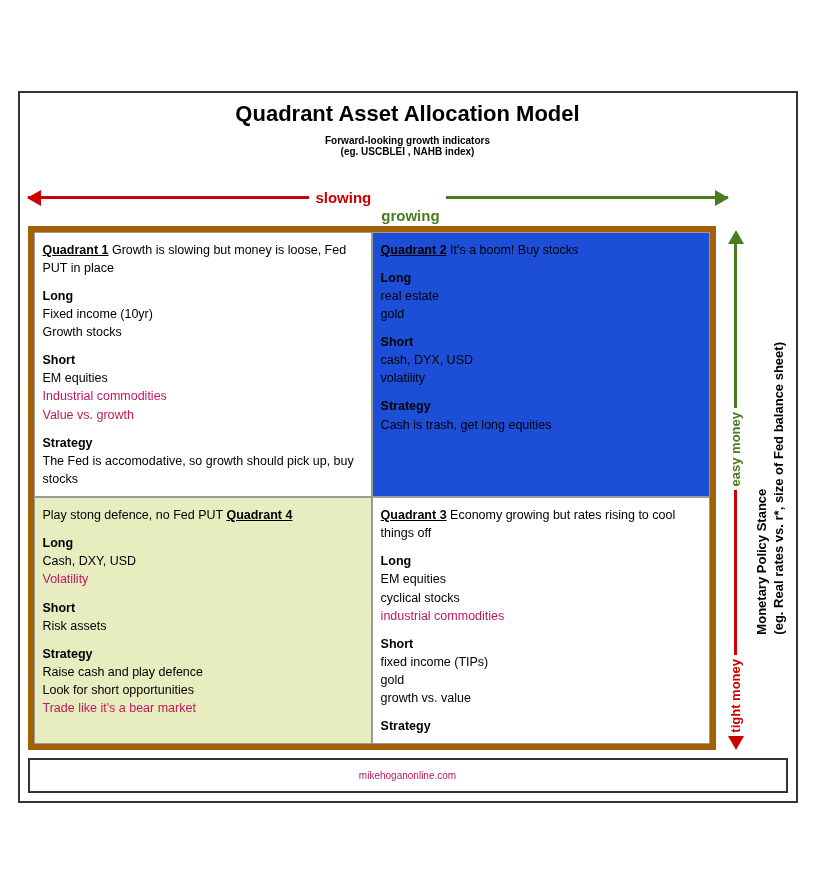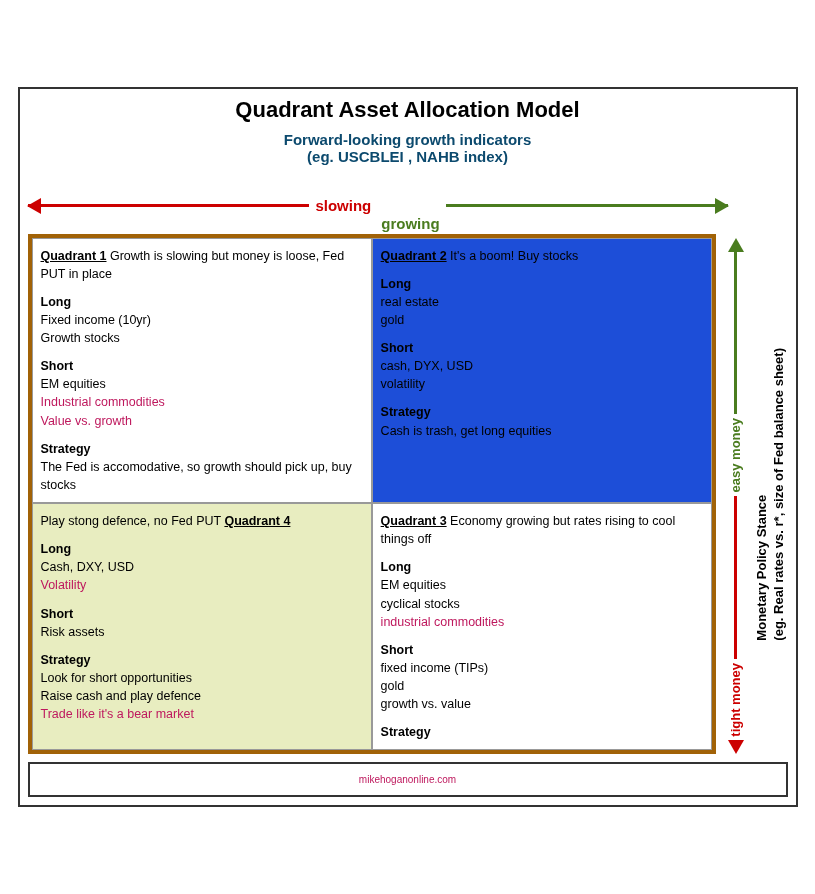--- a/index.html
+++ b/index.html
@@ -21,24 +21,24 @@
     }
     .main-title {
       text-align: center;
       font-size: 22px;
       font-weight: bold;
       margin-bottom: 8px;
       color: #000;
     }
     .subtitle {
       text-align: center;
-      font-size: 15px;
+      font-size: 10px;
       font-weight: bold;
       margin-bottom: 14px;
-      color: #0c4a6e;
+      color: #000000;
     }
     .growth-arrow-row {
       display: flex;
       align-items: center;
       margin-bottom: 2px;
       padding-right: 60px;
     }
     .arrow-left {
       flex: 1;
       height: 22px;
@@ -94,21 +94,21 @@
       content: '';
       position: absolute;
       right: -1px;
       top: -6px;
       border-left: 14px solid #4a7c1f;
       border-top: 8px solid transparent;
       border-bottom: 8px solid transparent;
     }
     .quadrant-grid {
       flex: 1;
-      border: 4px solid #a16207;
+      border: 6px solid #a16207;
     }
     .grid-row {
       display: flex;
     }
     .grid-cell {
       border: 1px solid #999;
       padding: 8px;
       vertical-align: top;
       font-size: 12.5px;
       line-height: 1.45;
@@ -240,22 +240,22 @@
             <div class="bold">Long</div>
             <div>Cash, DXY, USD</div>
             <div class="olive">Volatility</div>
           </div>
           <div class="section-block">
             <div class="bold">Short</div>
             <div>Risk assets</div>
           </div>
           <div class="section-block">
             <div class="bold">Strategy</div>
+            <div>Raise cash and play defence</div>
             <div>Look for short opportunities</div>
-            <div>Raise cash and play defence</div>
             <div class="olive">Trade like it's a bear market</div>
           </div>
         </div>
 
         <div class="grid-cell cell-bottom-right">
           <span class="quadrant-label">Quadrant 3</span>
           <span> Economy growing but rates rising to cool things off</span>
           <div class="section-block">
             <div class="bold">Long</div>
             <div>EM equities</div>

